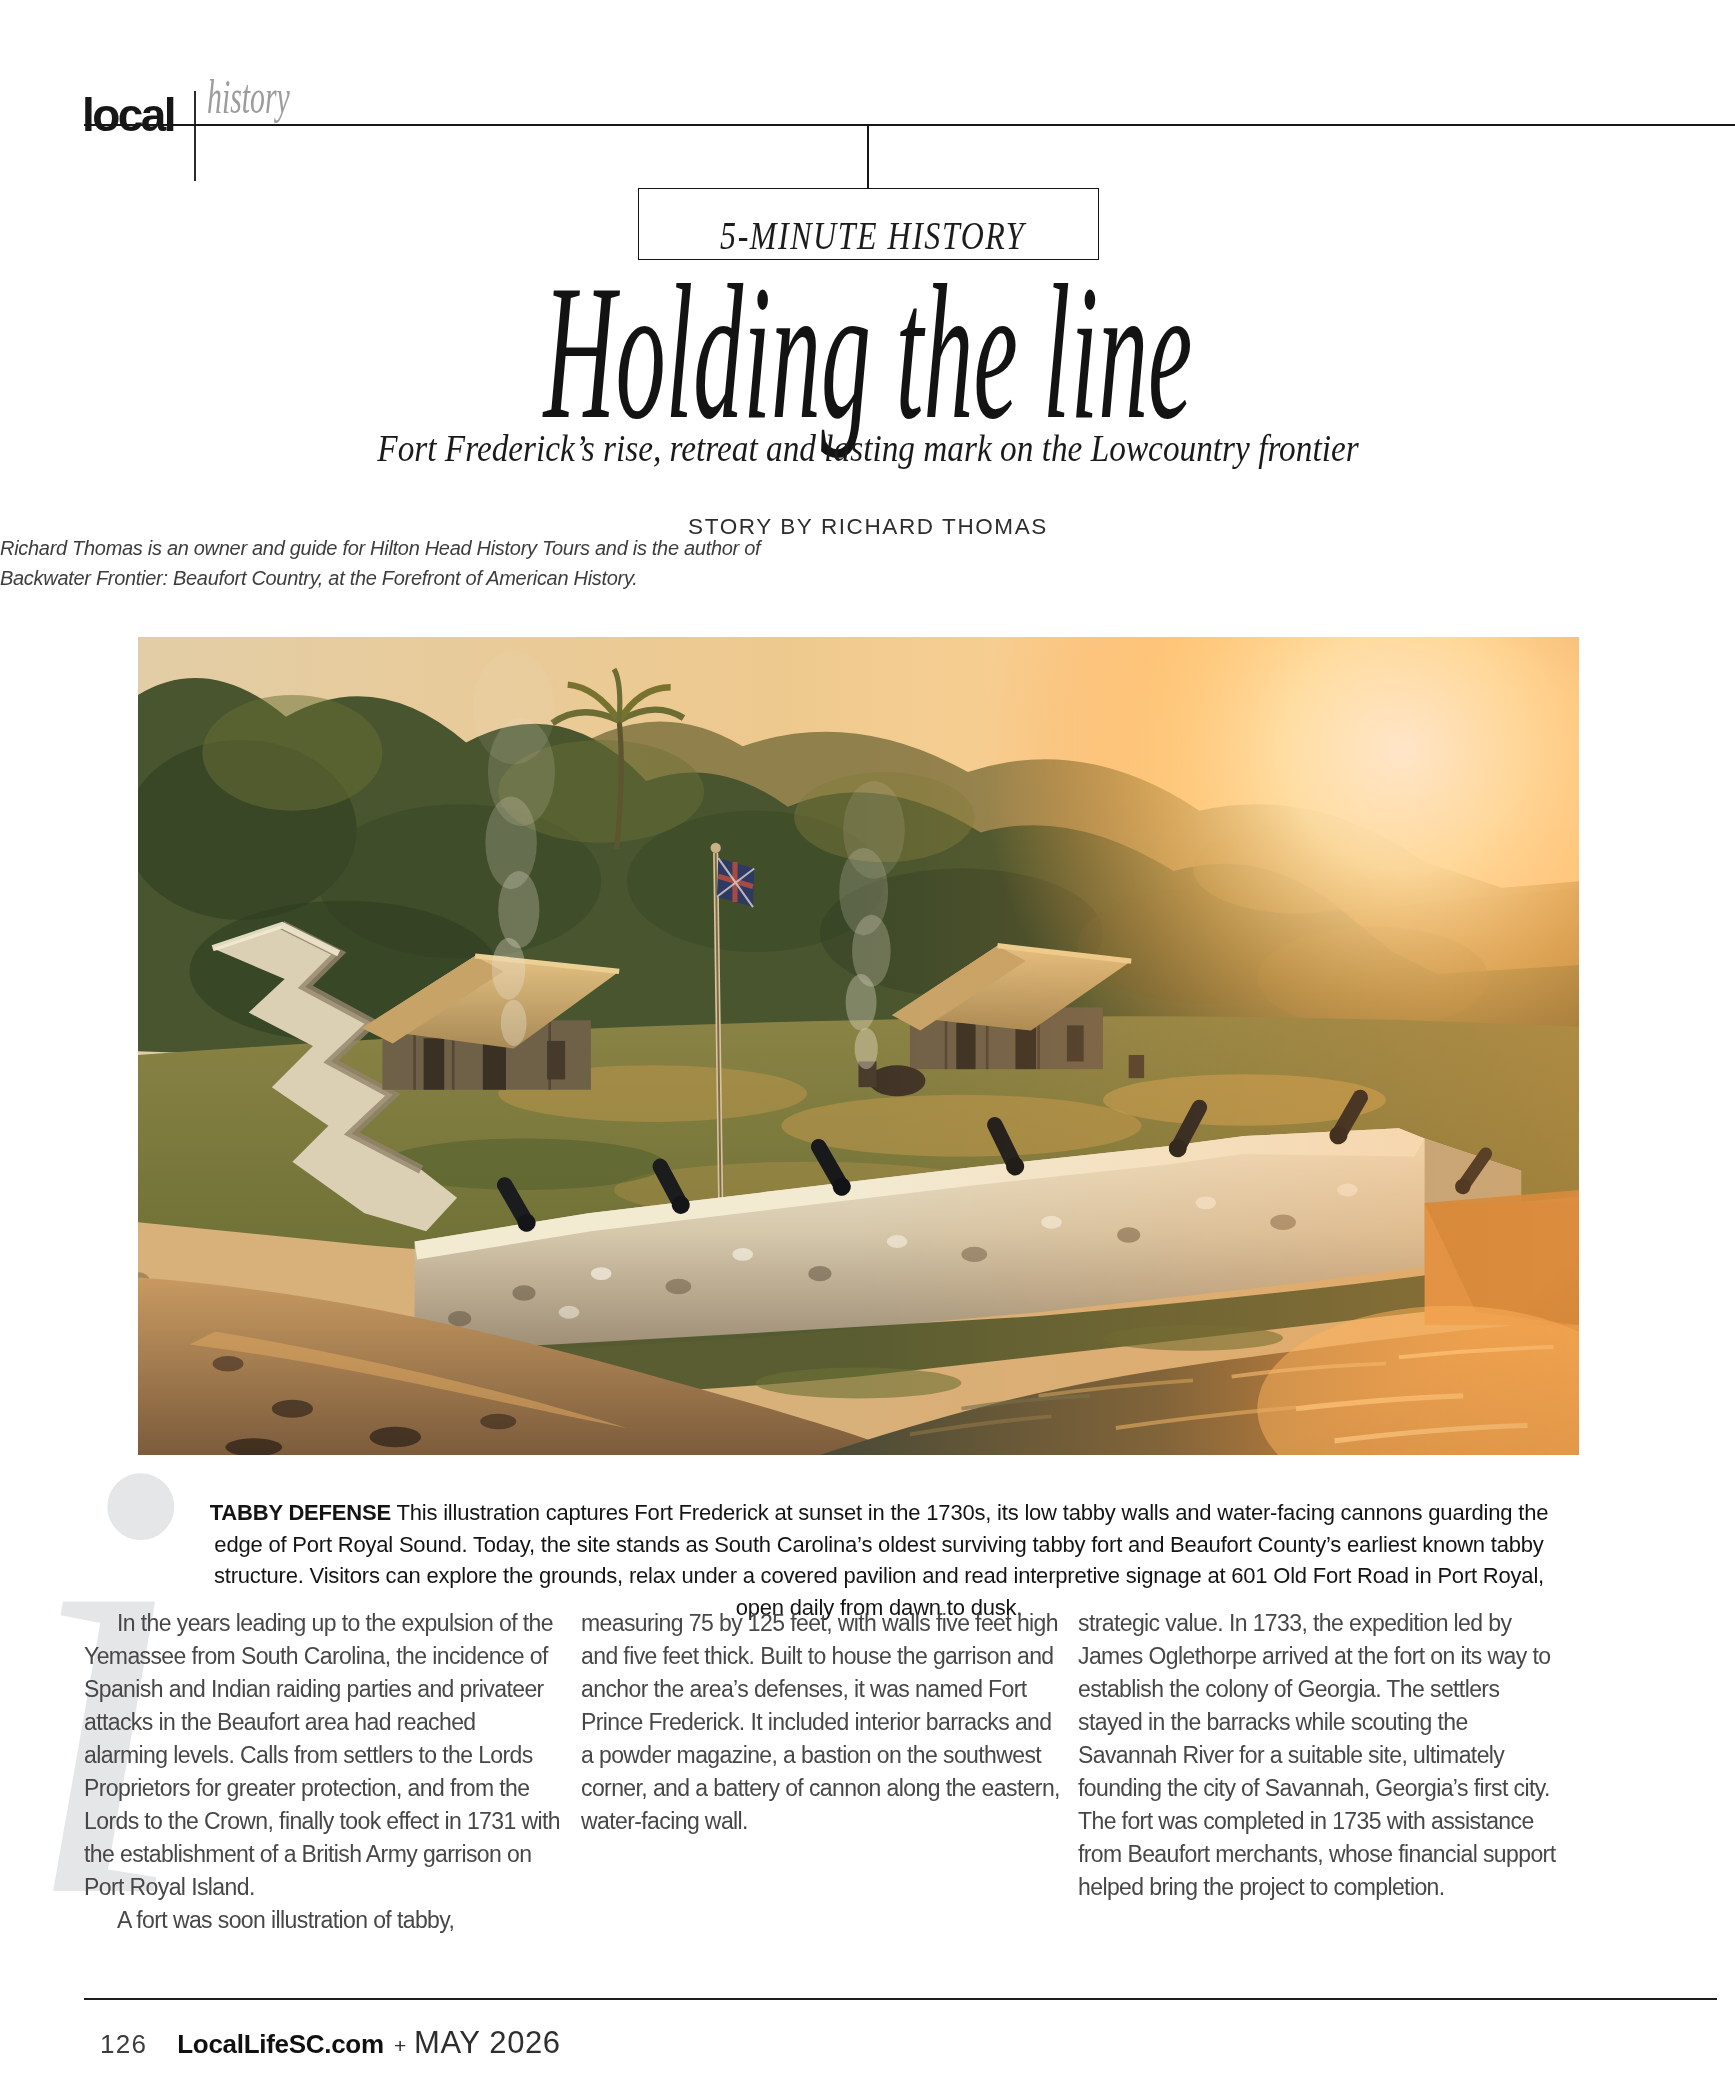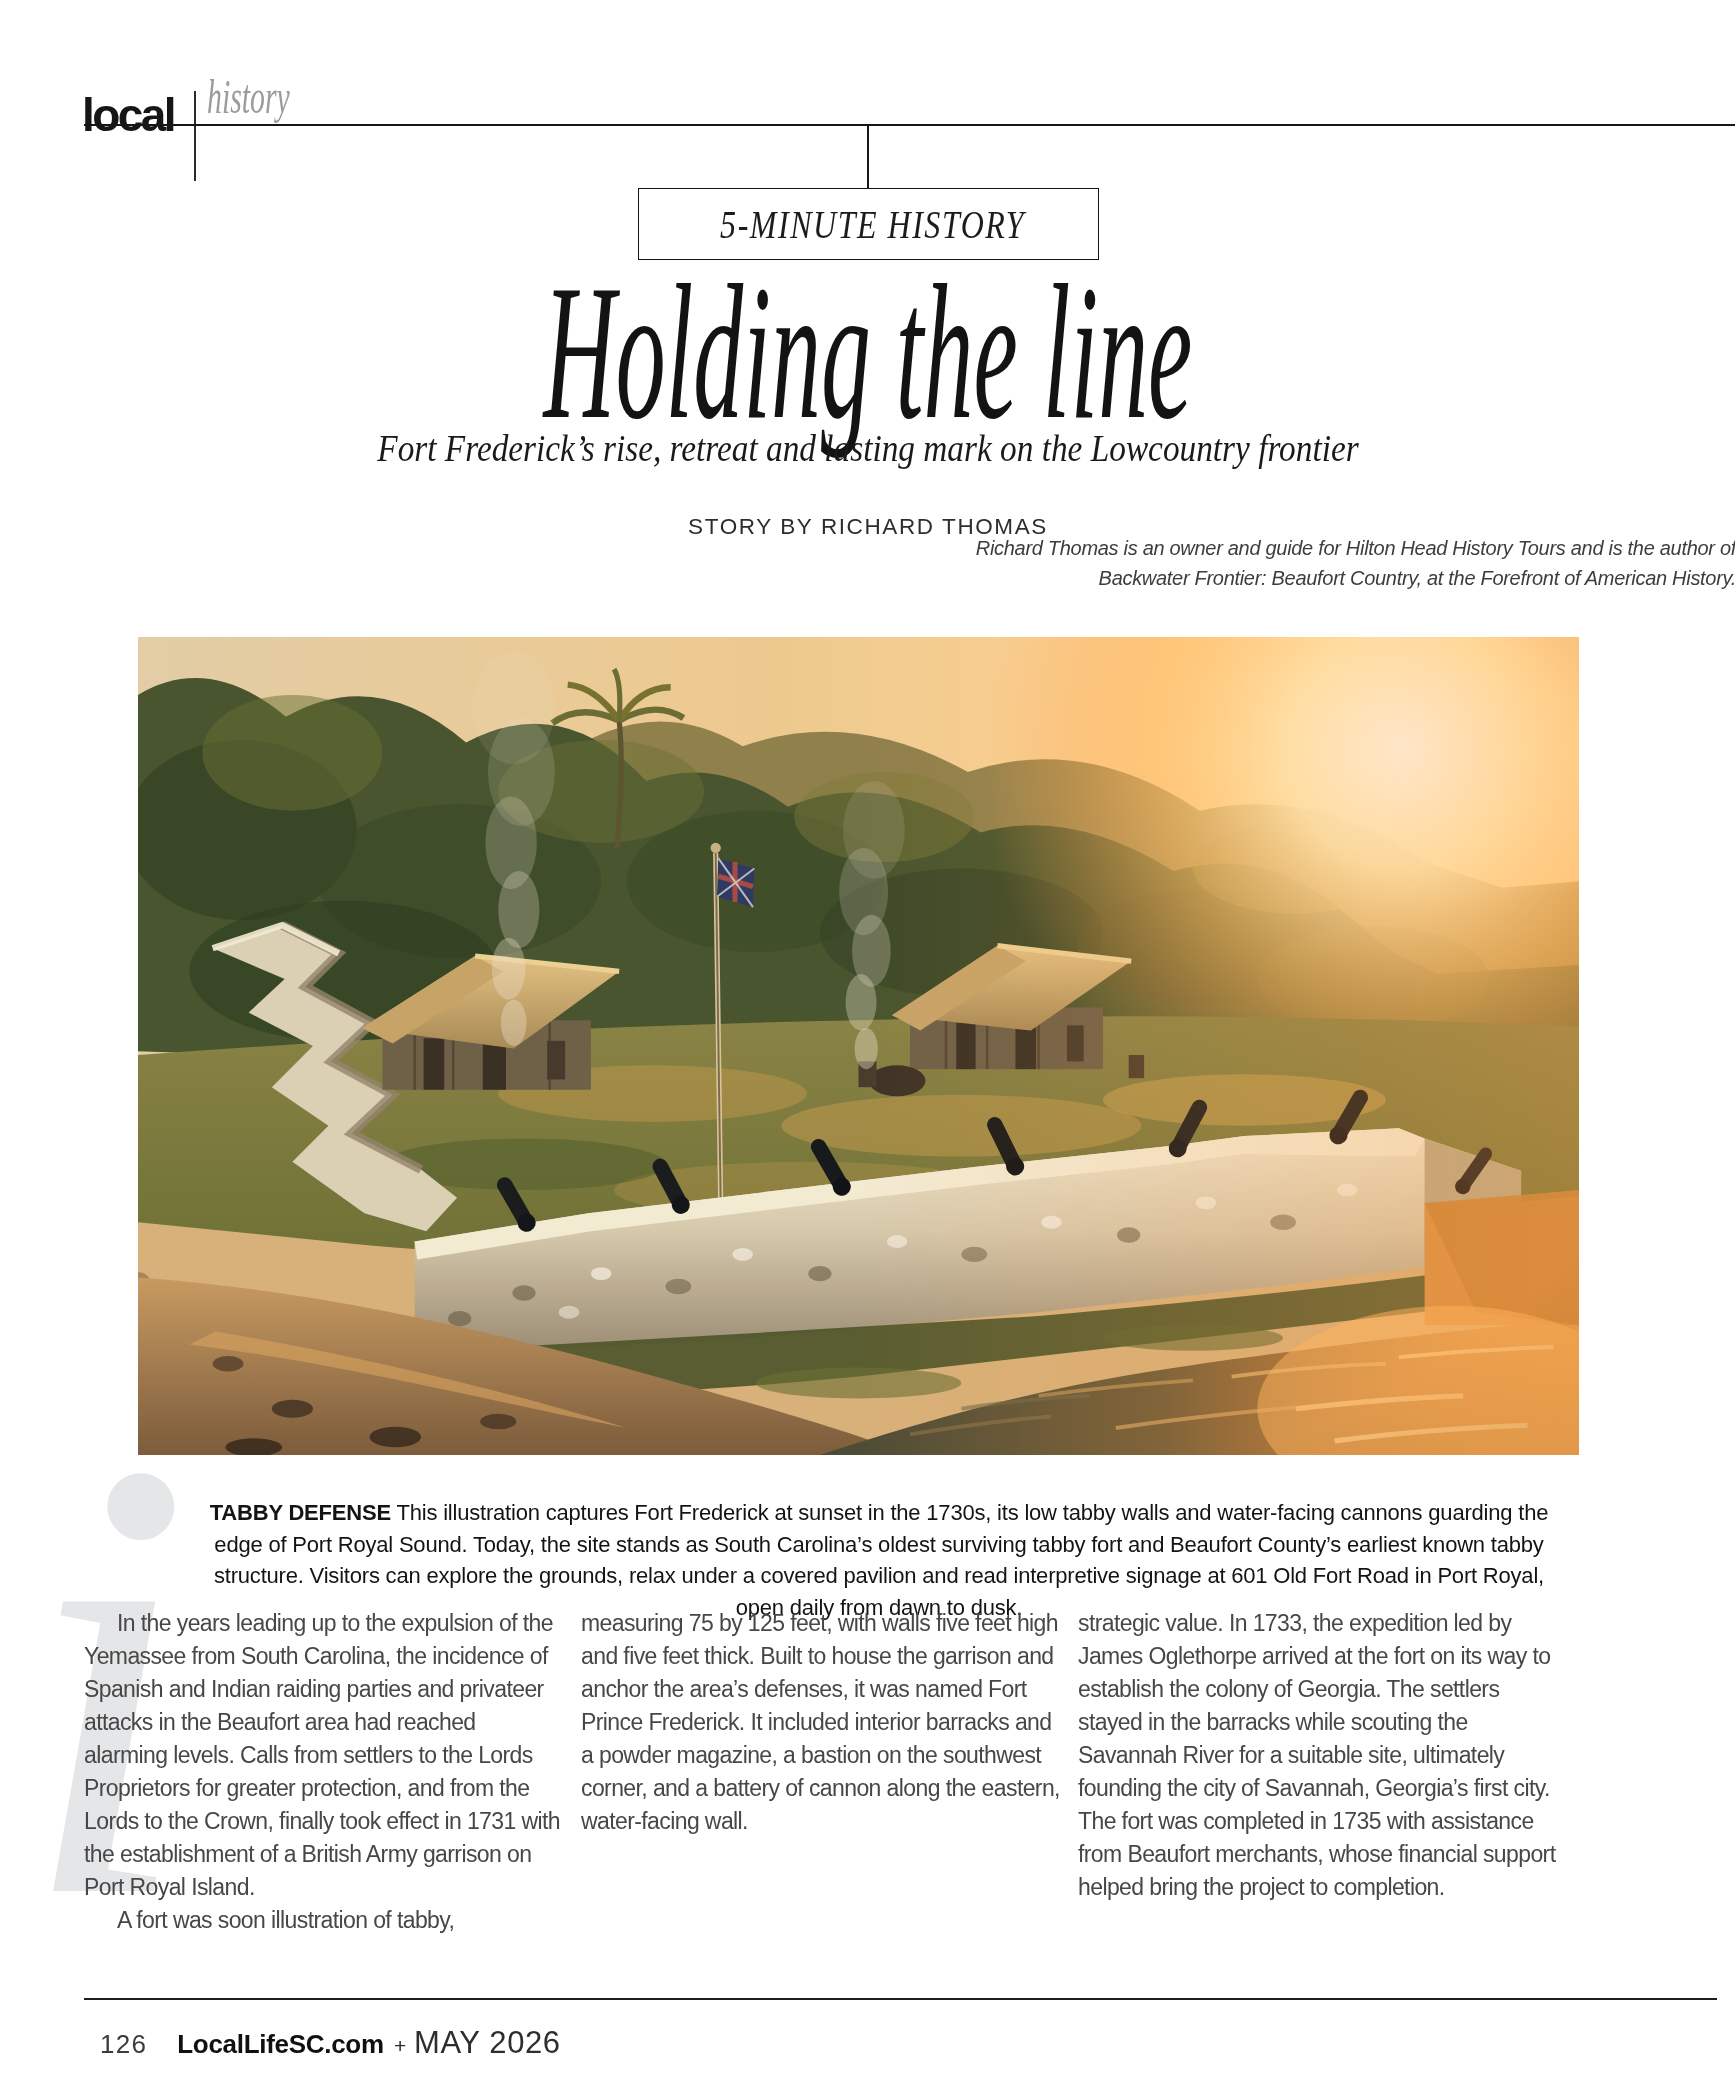--- a/index.html
+++ b/index.html
@@ -8,33 +8,33 @@
     font-family:"Liberation Sans",sans-serif;color:#111;
   }
   
   .brand{position:absolute;left:82px;top:88px;font-size:46px;font-weight:800;letter-spacing:-2.6px;color:#161616;}
   .brand-divider{position:absolute;left:194px;top:91px;width:1.9px;height:90px;background:#2b2b2b;}
   .section-script{position:absolute;left:207px;top:69px;font-family:"Liberation Serif",serif;font-style:italic;
     font-size:48px;color:#9c9c9c;transform:scaleX(.62);transform-origin:left top;white-space:nowrap;}
   .header-rule{position:absolute;left:84px;top:124px;width:1652px;height:1.9px;background:#161616;}
   .center-stem{position:absolute;left:867px;top:124px;width:1.9px;height:64px;background:#161616;}
   .kicker-box{position:absolute;left:638px;top:188px;width:461px;height:72px;border:1.9px solid #141414;
-    box-sizing:border-box;display:flex;align-items:center;justify-content:center;background:#fff;padding-left:8px;}
+    box-sizing:border-box;display:flex;align-items:flex-end;justify-content:center;background:#fff;padding-left:8px;}
   .kicker-box span{font-family:"Liberation Serif",serif;font-style:italic;font-size:40px;letter-spacing:1.9px;
     color:#1c1c1c;transform:scaleX(.8);white-space:nowrap;}
   
   .title{position:absolute;left:0;top:256px;width:100%;margin:0;text-align:center;
     font-family:"Liberation Serif",serif;font-style:italic;font-weight:400;font-size:192px;line-height:193px;
     color:#131313;transform:scaleX(.52);white-space:nowrap;}
   .subtitle{position:absolute;left:0;top:427px;width:100%;text-align:center;
     font-family:"Liberation Serif",serif;font-style:italic;font-size:37px;color:#1a1a1a;
     transform:scaleX(.9);white-space:nowrap;}
   .byline{position:absolute;left:0;top:514px;width:100%;text-align:center;
     font-size:22.5px;letter-spacing:1.6px;color:#2d2d2d;}
-  .bio{position:absolute;left:0;top:533px;width:100%;text-align:right;font-style:italic;
+  .bio{position:absolute;left:0;top:533px;width:100%;text-align:left;font-style:italic;
     font-size:20px;line-height:30px;color:#3d3d3d;letter-spacing:-0.3px;}
   
   .photo{position:absolute;left:138px;top:637px;width:1441px;height:818px;margin:0;overflow:hidden;background:#d8b079;}
   .photo svg{display:block;width:100%;height:100%;}
   
   .watermark{position:absolute;left:18px;top:1363px;font-family:"Liberation Serif",serif;font-style:italic;
     font-size:631px;line-height:631px;color:#e5e6e8;z-index:0;user-select:none;}
   
   .caption{position:absolute;left:186px;top:1486px;width:1364px;margin:11px;text-align:center;
     font-size:22px;line-height:31.5px;color:#141414;letter-spacing:-0.2px;z-index:1;}

